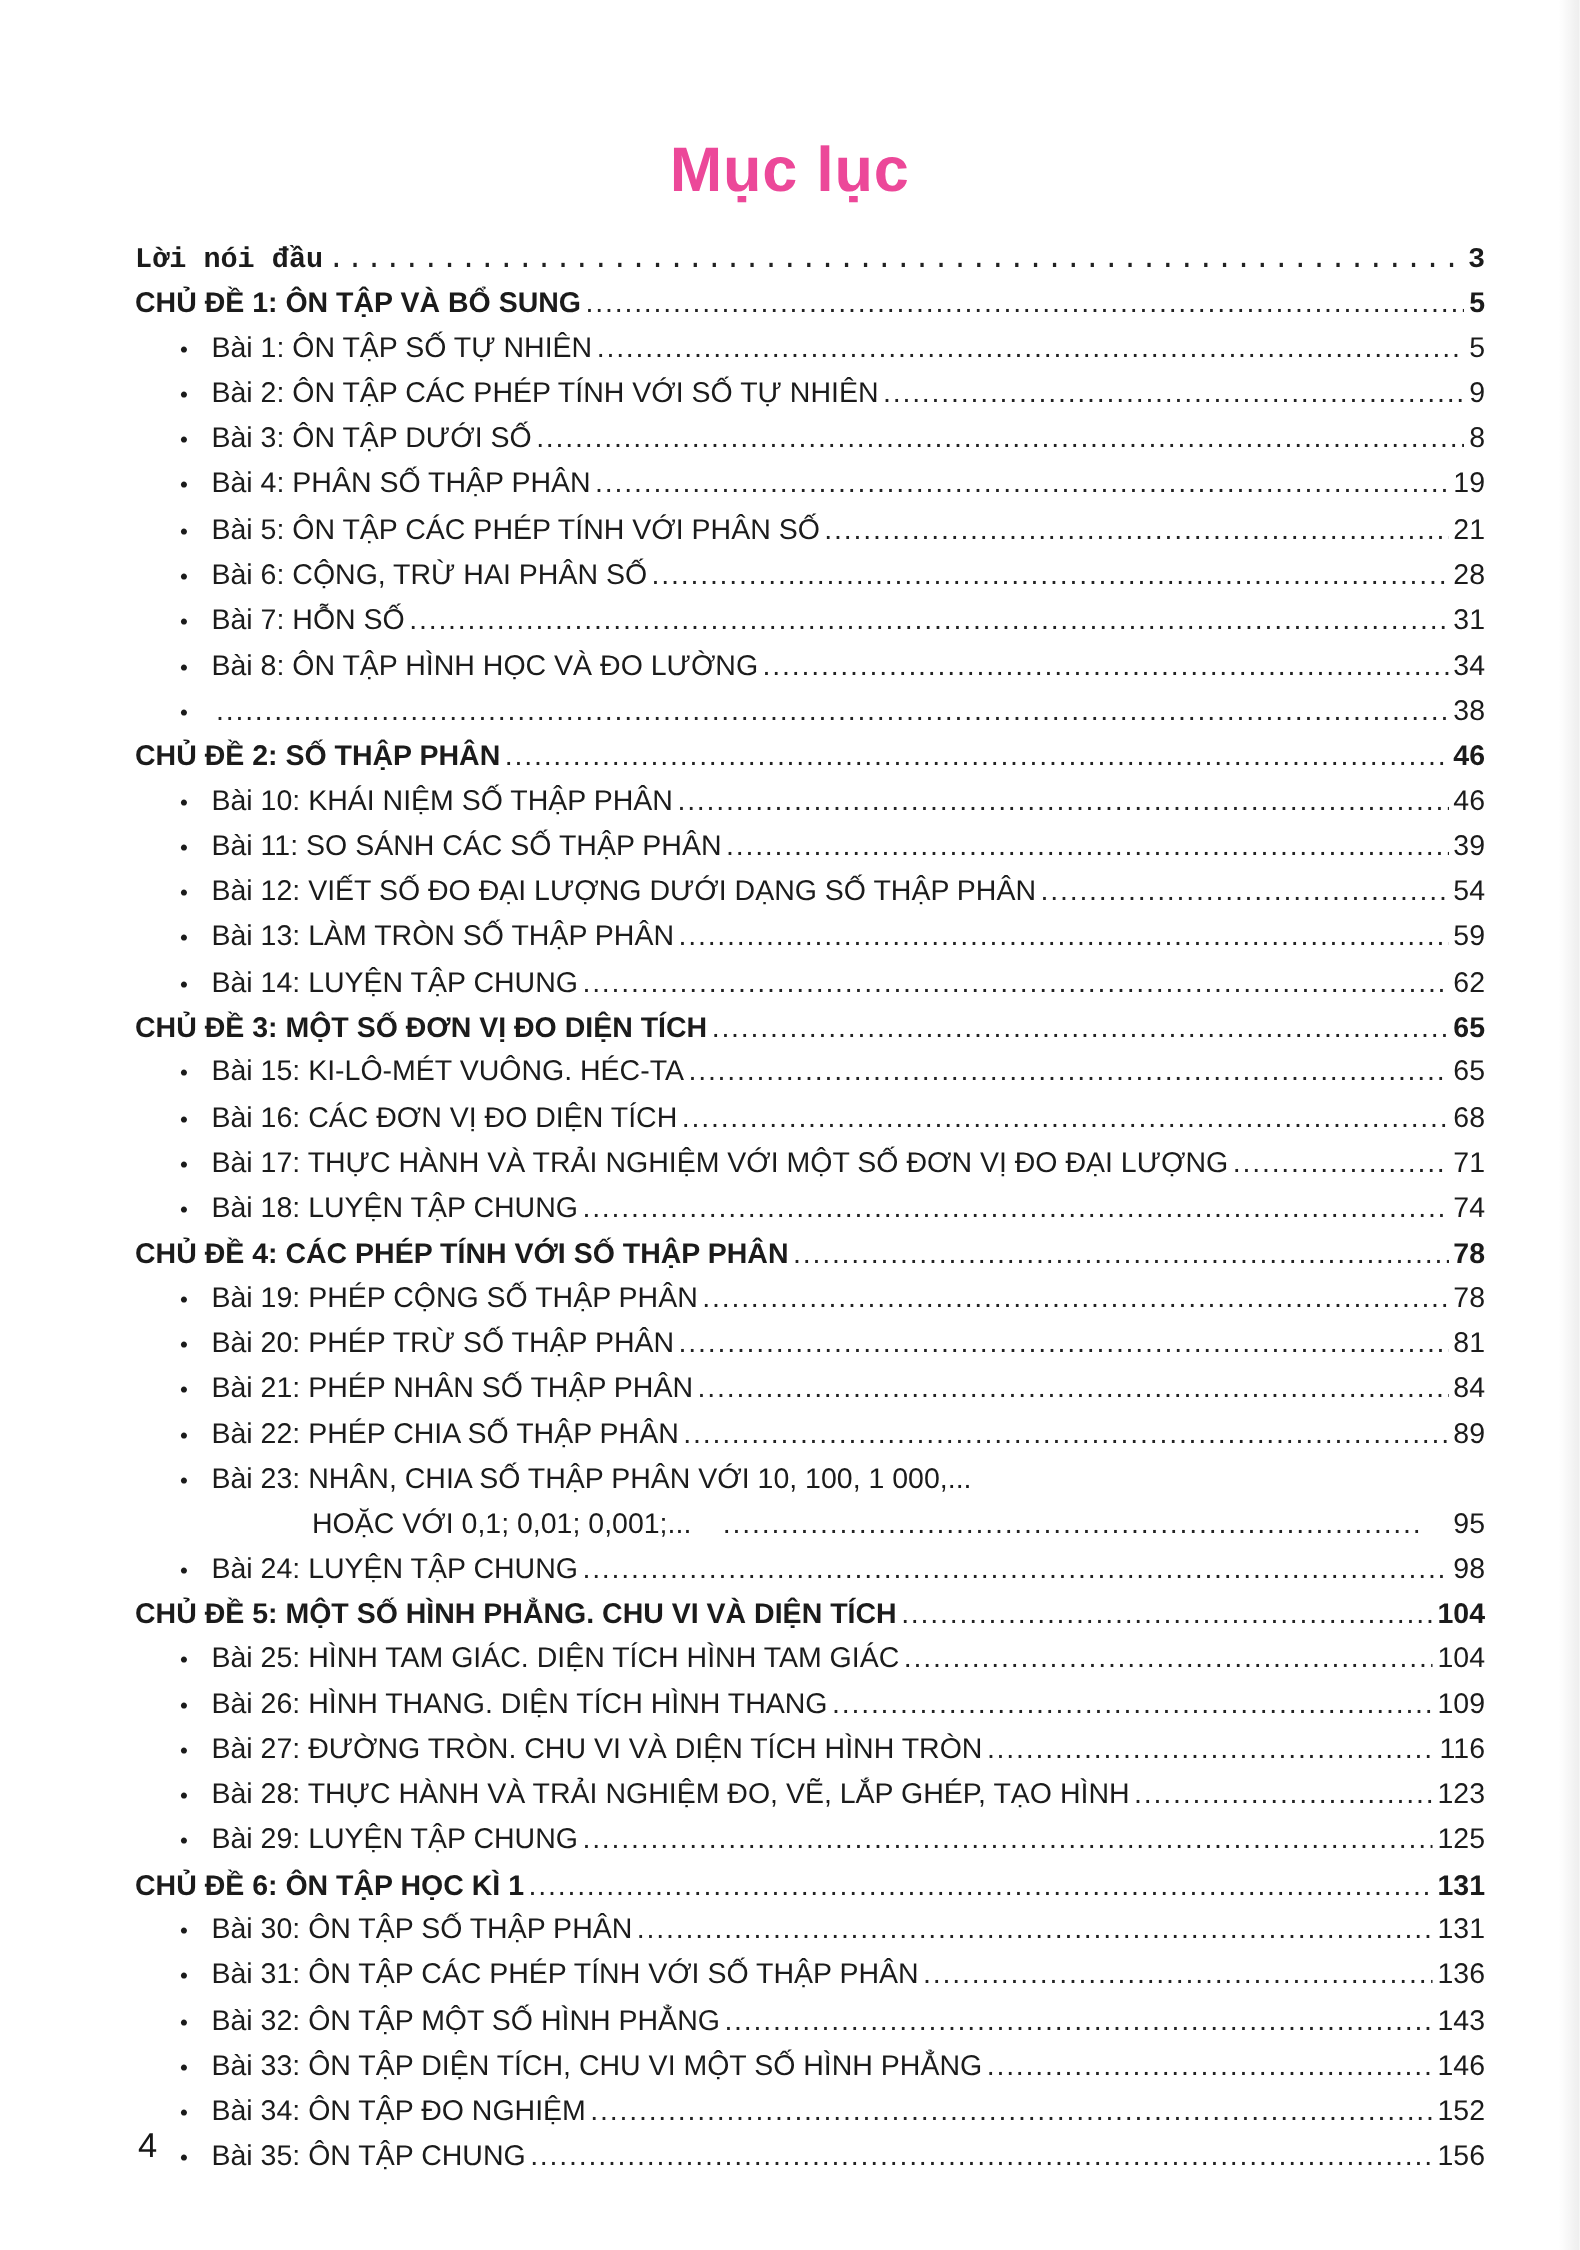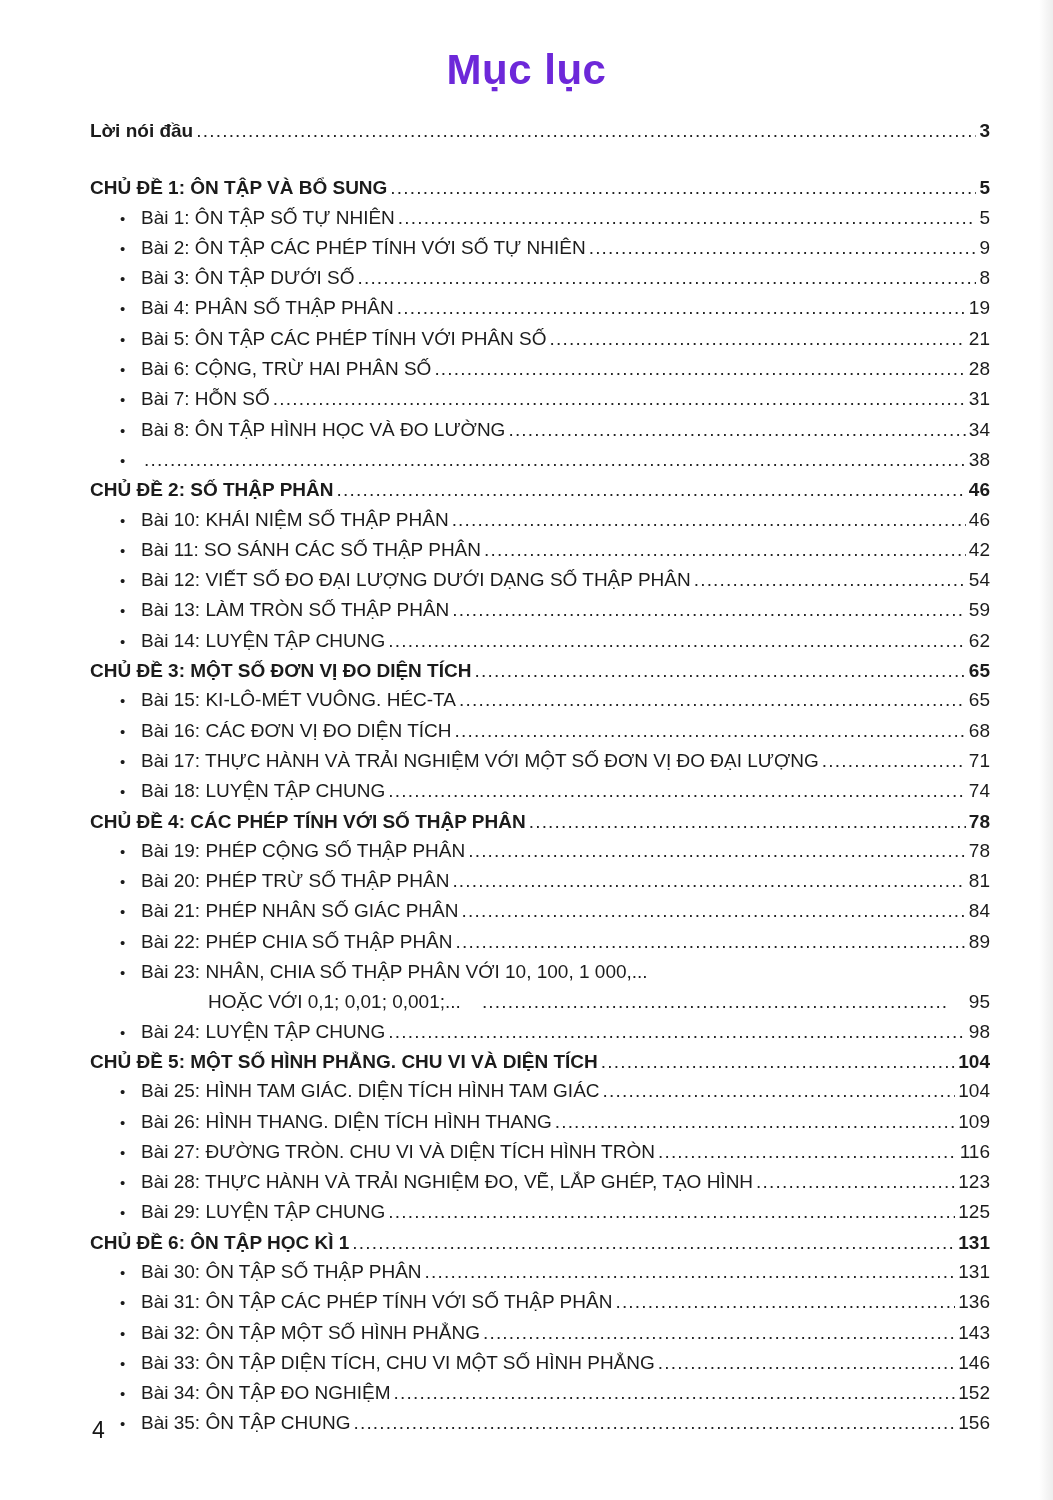--- a/index.html
+++ b/index.html
@@ -18,38 +18,38 @@
   }
   .scan-edge {
     position: absolute;
     top: 0; right: 0;
     width: 14px; height: 100%;
     background: linear-gradient(to left, rgba(0,0,0,0.07), rgba(0,0,0,0));
     pointer-events: none;
   }
   .title {
     margin: 0;
-    padding-top: 46px;
+    padding-top: 89px;
     text-align: center;
     font-size: 42px;
     font-weight: bold;
     letter-spacing: 0.5px;
-    color: #6d28d9;
+    color: #ec4899;
   }
   .toc {
     margin: 22px 63px 0 90px; 
     font-size: 19px;
   }
   .toc-row {
     display: flex;
     align-items: baseline;
     line-height: 29.3px;
     min-height: 29.3px;
   }
-  .toc-row.intro { font-weight: bold; margin-bottom: 28px; }
+  .toc-row.intro { font-weight: bold; margin-bottom: 0; font-family: Liberation Mono, monospace; }
   .toc-row.chapter { font-weight: bold; }
   .toc-row.lesson { padding-left: 30px; }
   .toc-row.continuation { padding-left: 118px; font-weight: normal; gap: 18px; }
   .bullet {
     flex: 0 0 auto;
     width: 21px;
     font-size: 15px;
   }
   .label {
     flex: 0 0 auto;
@@ -154,21 +154,21 @@
       <div class="toc-row lesson">
         <span class="bullet">•</span>
         <span class="label">Bài 10: KHÁI NIỆM SỐ THẬP PHÂN</span>
         <span class="dots">............................................................................................................................................................................................................................................................................................................</span>
         <span class="pageno">46</span>
       </div>
       <div class="toc-row lesson">
         <span class="bullet">•</span>
         <span class="label">Bài 11: SO SÁNH CÁC SỐ THẬP PHÂN</span>
         <span class="dots">............................................................................................................................................................................................................................................................................................................</span>
-        <span class="pageno">42</span>
+        <span class="pageno">39</span>
       </div>
       <div class="toc-row lesson">
         <span class="bullet">•</span>
         <span class="label">Bài 12: VIẾT SỐ ĐO ĐẠI LƯỢNG DƯỚI DẠNG SỐ THẬP PHÂN</span>
         <span class="dots">............................................................................................................................................................................................................................................................................................................</span>
         <span class="pageno">54</span>
       </div>
       <div class="toc-row lesson">
         <span class="bullet">•</span>
         <span class="label">Bài 13: LÀM TRÒN SỐ THẬP PHÂN</span>
@@ -222,21 +222,21 @@
         <span class="pageno">78</span>
       </div>
       <div class="toc-row lesson">
         <span class="bullet">•</span>
         <span class="label">Bài 20: PHÉP TRỪ SỐ THẬP PHÂN</span>
         <span class="dots">............................................................................................................................................................................................................................................................................................................</span>
         <span class="pageno">81</span>
       </div>
       <div class="toc-row lesson">
         <span class="bullet">•</span>
-        <span class="label">Bài 21: PHÉP NHÂN SỐ GIÁC PHÂN</span>
+        <span class="label">Bài 21: PHÉP NHÂN SỐ THẬP PHÂN</span>
         <span class="dots">............................................................................................................................................................................................................................................................................................................</span>
         <span class="pageno">84</span>
       </div>
       <div class="toc-row lesson">
         <span class="bullet">•</span>
         <span class="label">Bài 22: PHÉP CHIA SỐ THẬP PHÂN</span>
         <span class="dots">............................................................................................................................................................................................................................................................................................................</span>
         <span class="pageno">89</span>
       </div>
       <div class="toc-row lesson">

